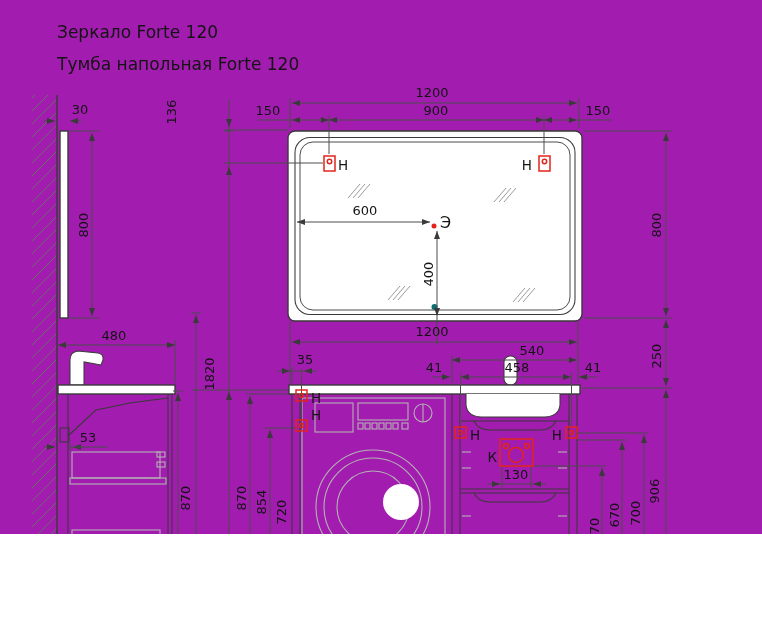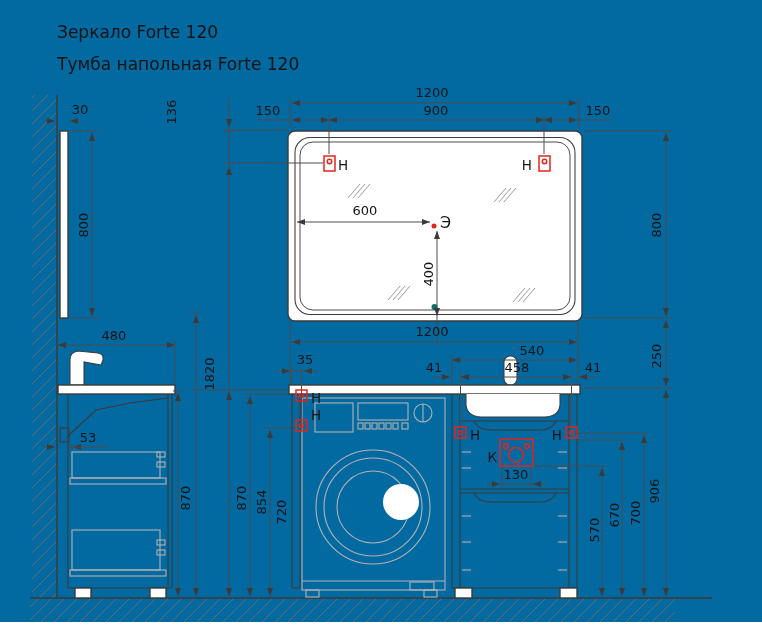--- a/index.html
+++ b/index.html
@@ -1,16 +1,16 @@
 <!DOCTYPE html>
 <html><head>
 <meta charset="utf-8">
 <style>
   html,body{margin:0;padding:0;background:#ffffff;}
-  .stage{position:relative;width:762px;height:622px;background:#0369a1;overflow:hidden;
+  .stage{position:relative;width:762px;height:534px;background:#a21caf;overflow:hidden;
          font-family:"DejaVu Sans",sans-serif;text-align:center;}
   svg{display:block}
   .ln{stroke:#3a3a3a;stroke-width:1.4;fill:none}
   .th{stroke:#3a3a3a;stroke-width:1.05;fill:none}
   .dm{stroke:#4d4d4d;stroke-width:1;fill:none}
   .lt{stroke:#b3b3b3;stroke-width:1.1;fill:none}
   .gl{stroke:#9a9a9a;stroke-width:1;fill:none}
   .red{stroke:#e2241b;stroke-width:1.5;fill:none}
   .wf{fill:#ffffff}
   .dt{font-size:13px;fill:#141414}

